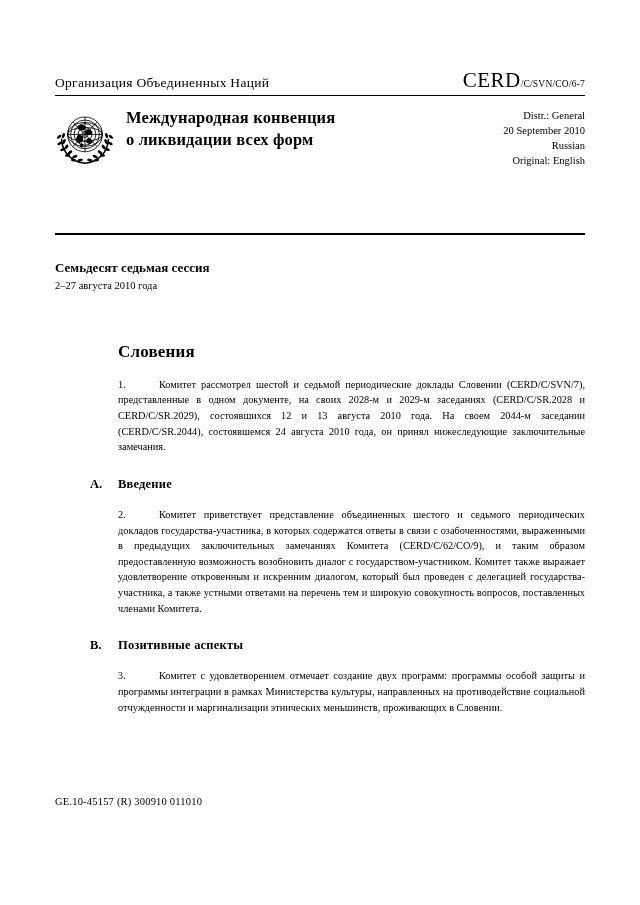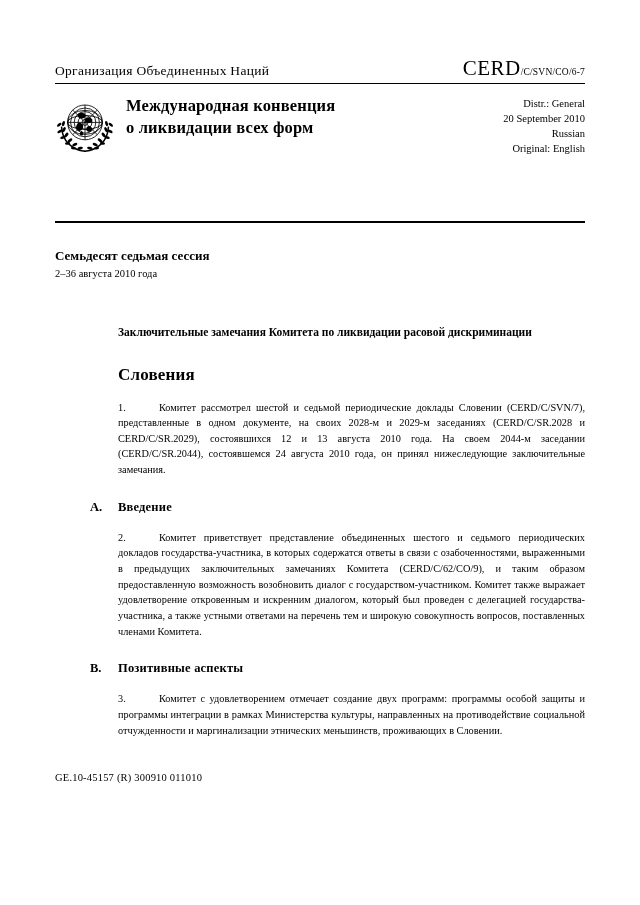--- a/index.html
+++ b/index.html
@@ -16,21 +16,21 @@
     color: #000000;
     overflow: hidden;
   }
 
   .page {
     position: absolute;
     left: 0; top: 0;
     width: 640px;
     height: 638px;
     box-sizing: border-box;
-    padding: 4px 55px;
+    padding: 16px 55px;
   }
 
   
   .masthead {
     position: relative;
     padding-top: 52px;
   }
   .masthead-top {
     display: flex;
     align-items: baseline;
@@ -166,21 +166,21 @@
     width: 28px;
     min-width: 28px;
   }
   .section-title { letter-spacing: 0.2px; }
 
   
   .footer {
     position: absolute;
     left: 55px;
     right: 55px;
-    top: 772px;
+    top: 796px;
     display: flex;
     align-items: center;
     justify-content: space-between;
   }
   .footer-code {
     font-size: 10.5px;
     letter-spacing: 0.2px;
     white-space: nowrap;
   }
   .footer-recycle {
@@ -285,27 +285,26 @@
         <div>Russian</div>
         <div>Original: English</div>
       </div>
     </div>
 
     <div class="rule-thick"></div>
   </div>
 
   <div class="committee">
     <div class="session">Семьдесят седьмая сессия</div>
-    <div class="session-dates">2–36 августа 2010 года</div>
+    <div class="session-dates">2–27 августа 2010 года</div>
   </div>
 
   <div class="content">
 
 
-    <div class="doc-subtitle">Заключительные замечания Комитета по ликвидации расовой дискриминации</div>
 
     <div class="country">Словения</div>
 
     <div class="para">
       <span class="num">1.</span><span>Комитет рассмотрел шестой и седьмой периодические доклады Словении (CERD/C/SVN/7), представленные в одном документе, на своих 2028-м и 2029-м заседаниях (CERD/C/SR.2028 и CERD/C/SR.2029), состоявшихся 12 и 13 августа 2010 года. На своем 2044-м заседании (CERD/C/SR.2044), состоявшемся 24 августа 2010 года, он принял нижеследующие заключительные замечания.</span>
     </div>
 
     <div class="section-head">
       <span class="section-letter">A.</span>
       <span class="section-title">Введение</span>

